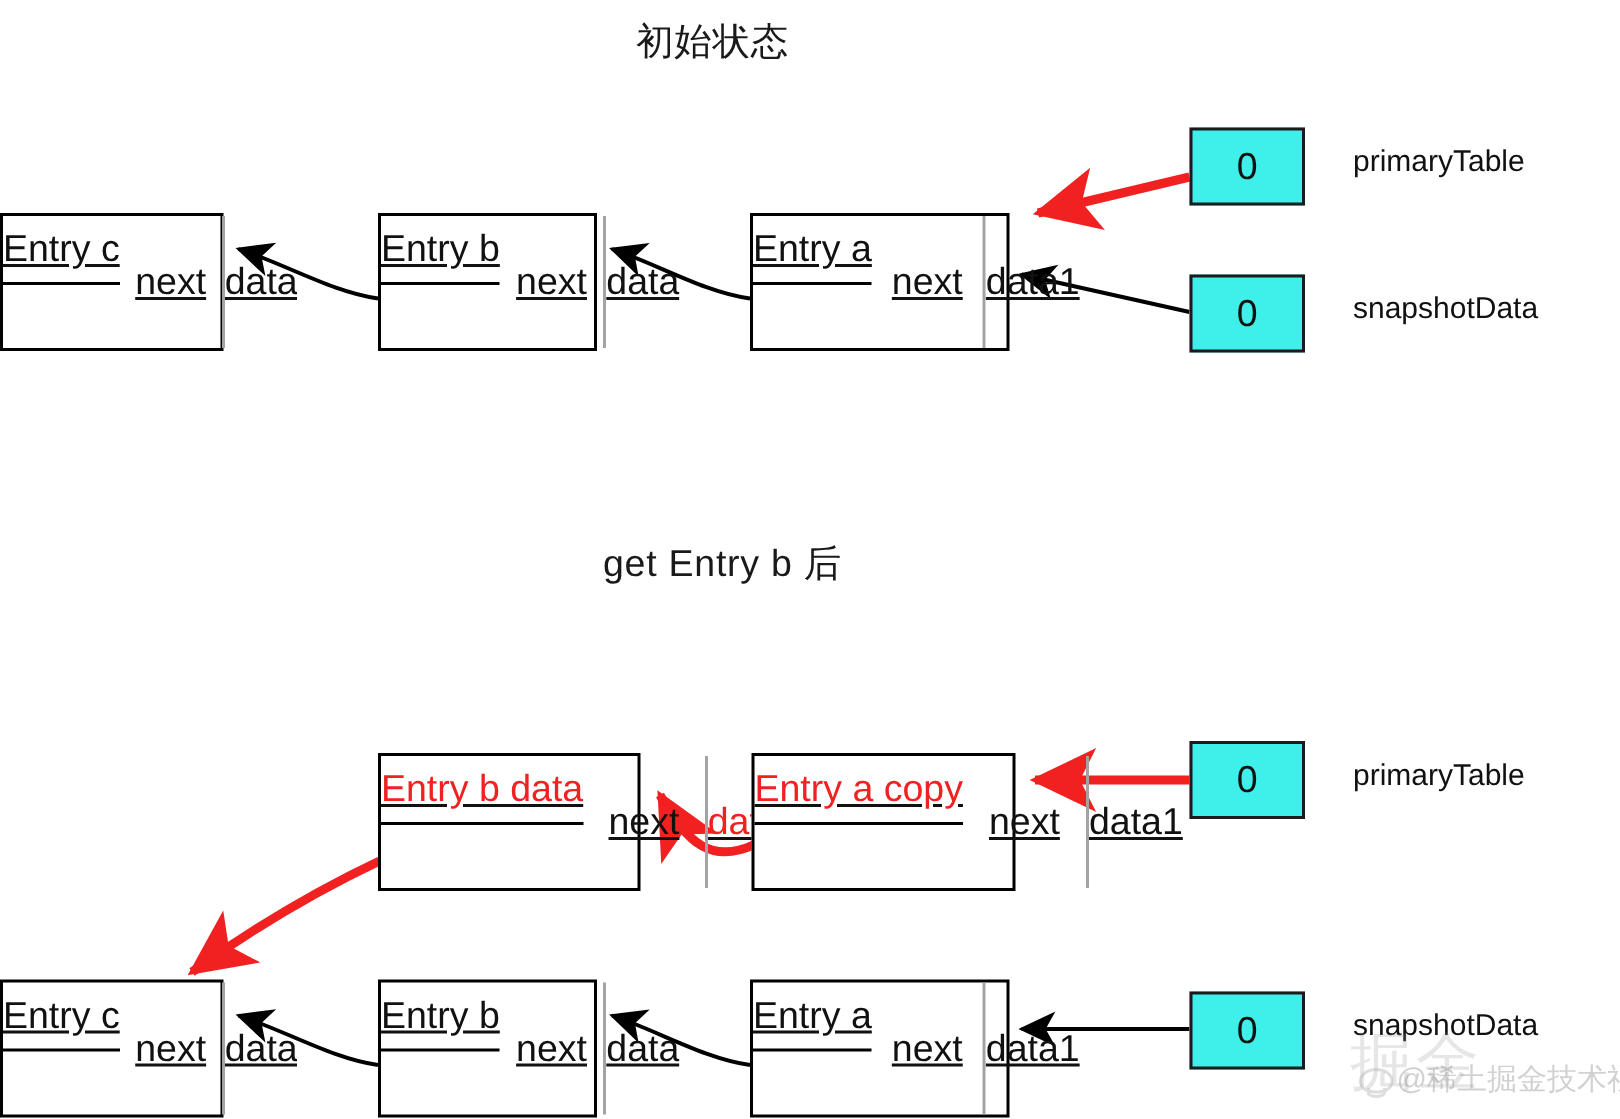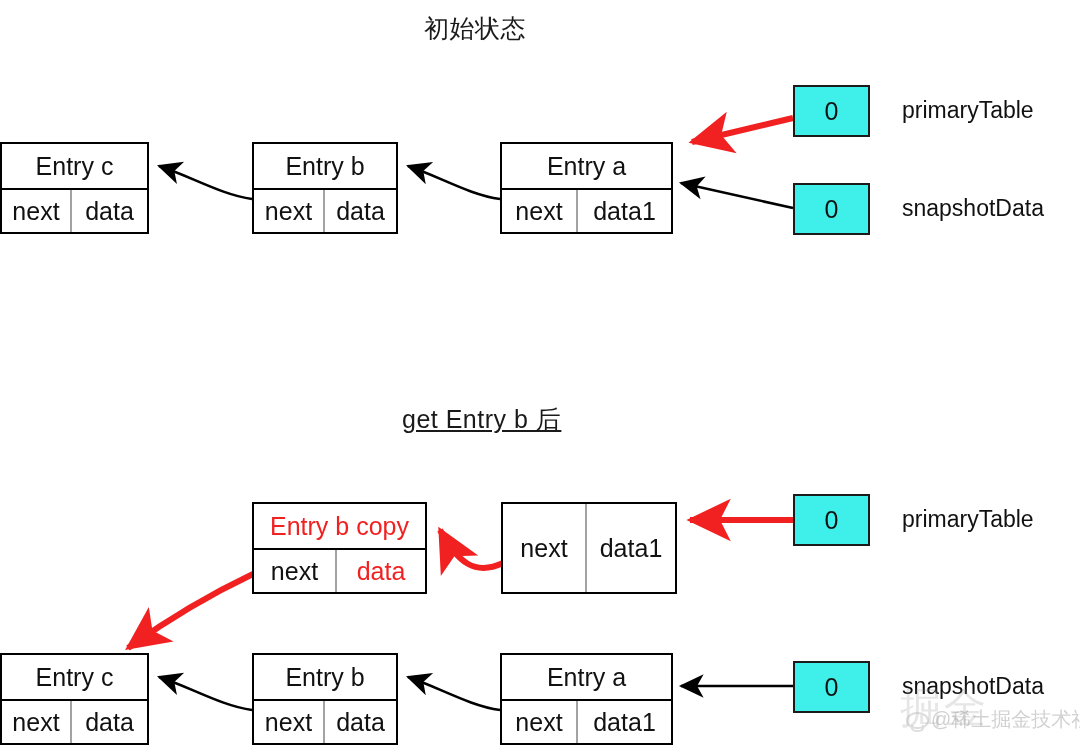--- a/index.html
+++ b/index.html
@@ -39,21 +39,22 @@
     z-index: 3;
   }
   
   .entry {
     position: absolute;
     box-sizing: border-box;
     border: 2px solid #000000;
     background: #ffffff;
     z-index: 2;
     display: flex;
-    flex-direction: column;
+    flex-direction: row;
+    text-decoration: underline;
   }
   .entry .title {
     box-sizing: border-box;
     height: 46px;
     display: flex;
     align-items: center;
     justify-content: center;
     font-size: 25px;
     white-space: nowrap;
     border-bottom: 2px solid #000000;
@@ -89,21 +90,21 @@
     border: 2px solid #1b1b1b;
     display: flex;
     align-items: center;
     justify-content: center;
     font-size: 25px;
     color: #111111;
     z-index: 2;
   }
   .reflabel {
     position: absolute;
-    font-size: 23px;
+    font-size: 20px;
     color: #111111;
     white-space: nowrap;
     z-index: 2;
   }
 
   
   .watermark {
     position: absolute;
     z-index: 4;
     opacity: 0.45;
@@ -212,31 +213,32 @@
       <div class="cell blk-text" style="flex:1;">data1</div>
     </div>
   </div>
 
   <div class="refbox" style="left:793px; top:85px;">0</div>
   <div class="reflabel" style="left:902px; top:97px;">primaryTable</div>
 
   <div class="refbox" style="left:793px; top:183px;">0</div>
   <div class="reflabel" style="left:902px; top:195px;">snapshotData</div>
 
-  <div class="section-title" style="left:402px; top:407px;text-decoration:underline;">get Entry b 后</div>
+  <div class="section-title" style="left:402px; top:364px;">get Entry b 后</div>
 
   <div class="entry" style="left:252px; top:502px; width:175px; height:92px;">
-    <div class="title red-text">Entry b copy</div>
+    <div class="title red-text">Entry b data</div>
     <div class="fields">
       <div class="cell first blk-text" style="width:83px;">next</div>
       <div class="cell red-text" style="flex:1;">data</div>
     </div>
   </div>
 
   <div class="entry" style="left:501px; top:502px; width:176px; height:92px;">
+    <div class="title red-text">Entry a copy</div>
     <div class="fields">
       <div class="cell first blk-text" style="width:84px;">next</div>
       <div class="cell blk-text" style="flex:1;">data1</div>
     </div>
   </div>
 
   <div class="refbox" style="left:793px; top:494px;">0</div>
   <div class="reflabel" style="left:902px; top:506px;">primaryTable</div>
 
   <div class="entry" style="left:0px; top:653px; width:149px; height:92px;">

